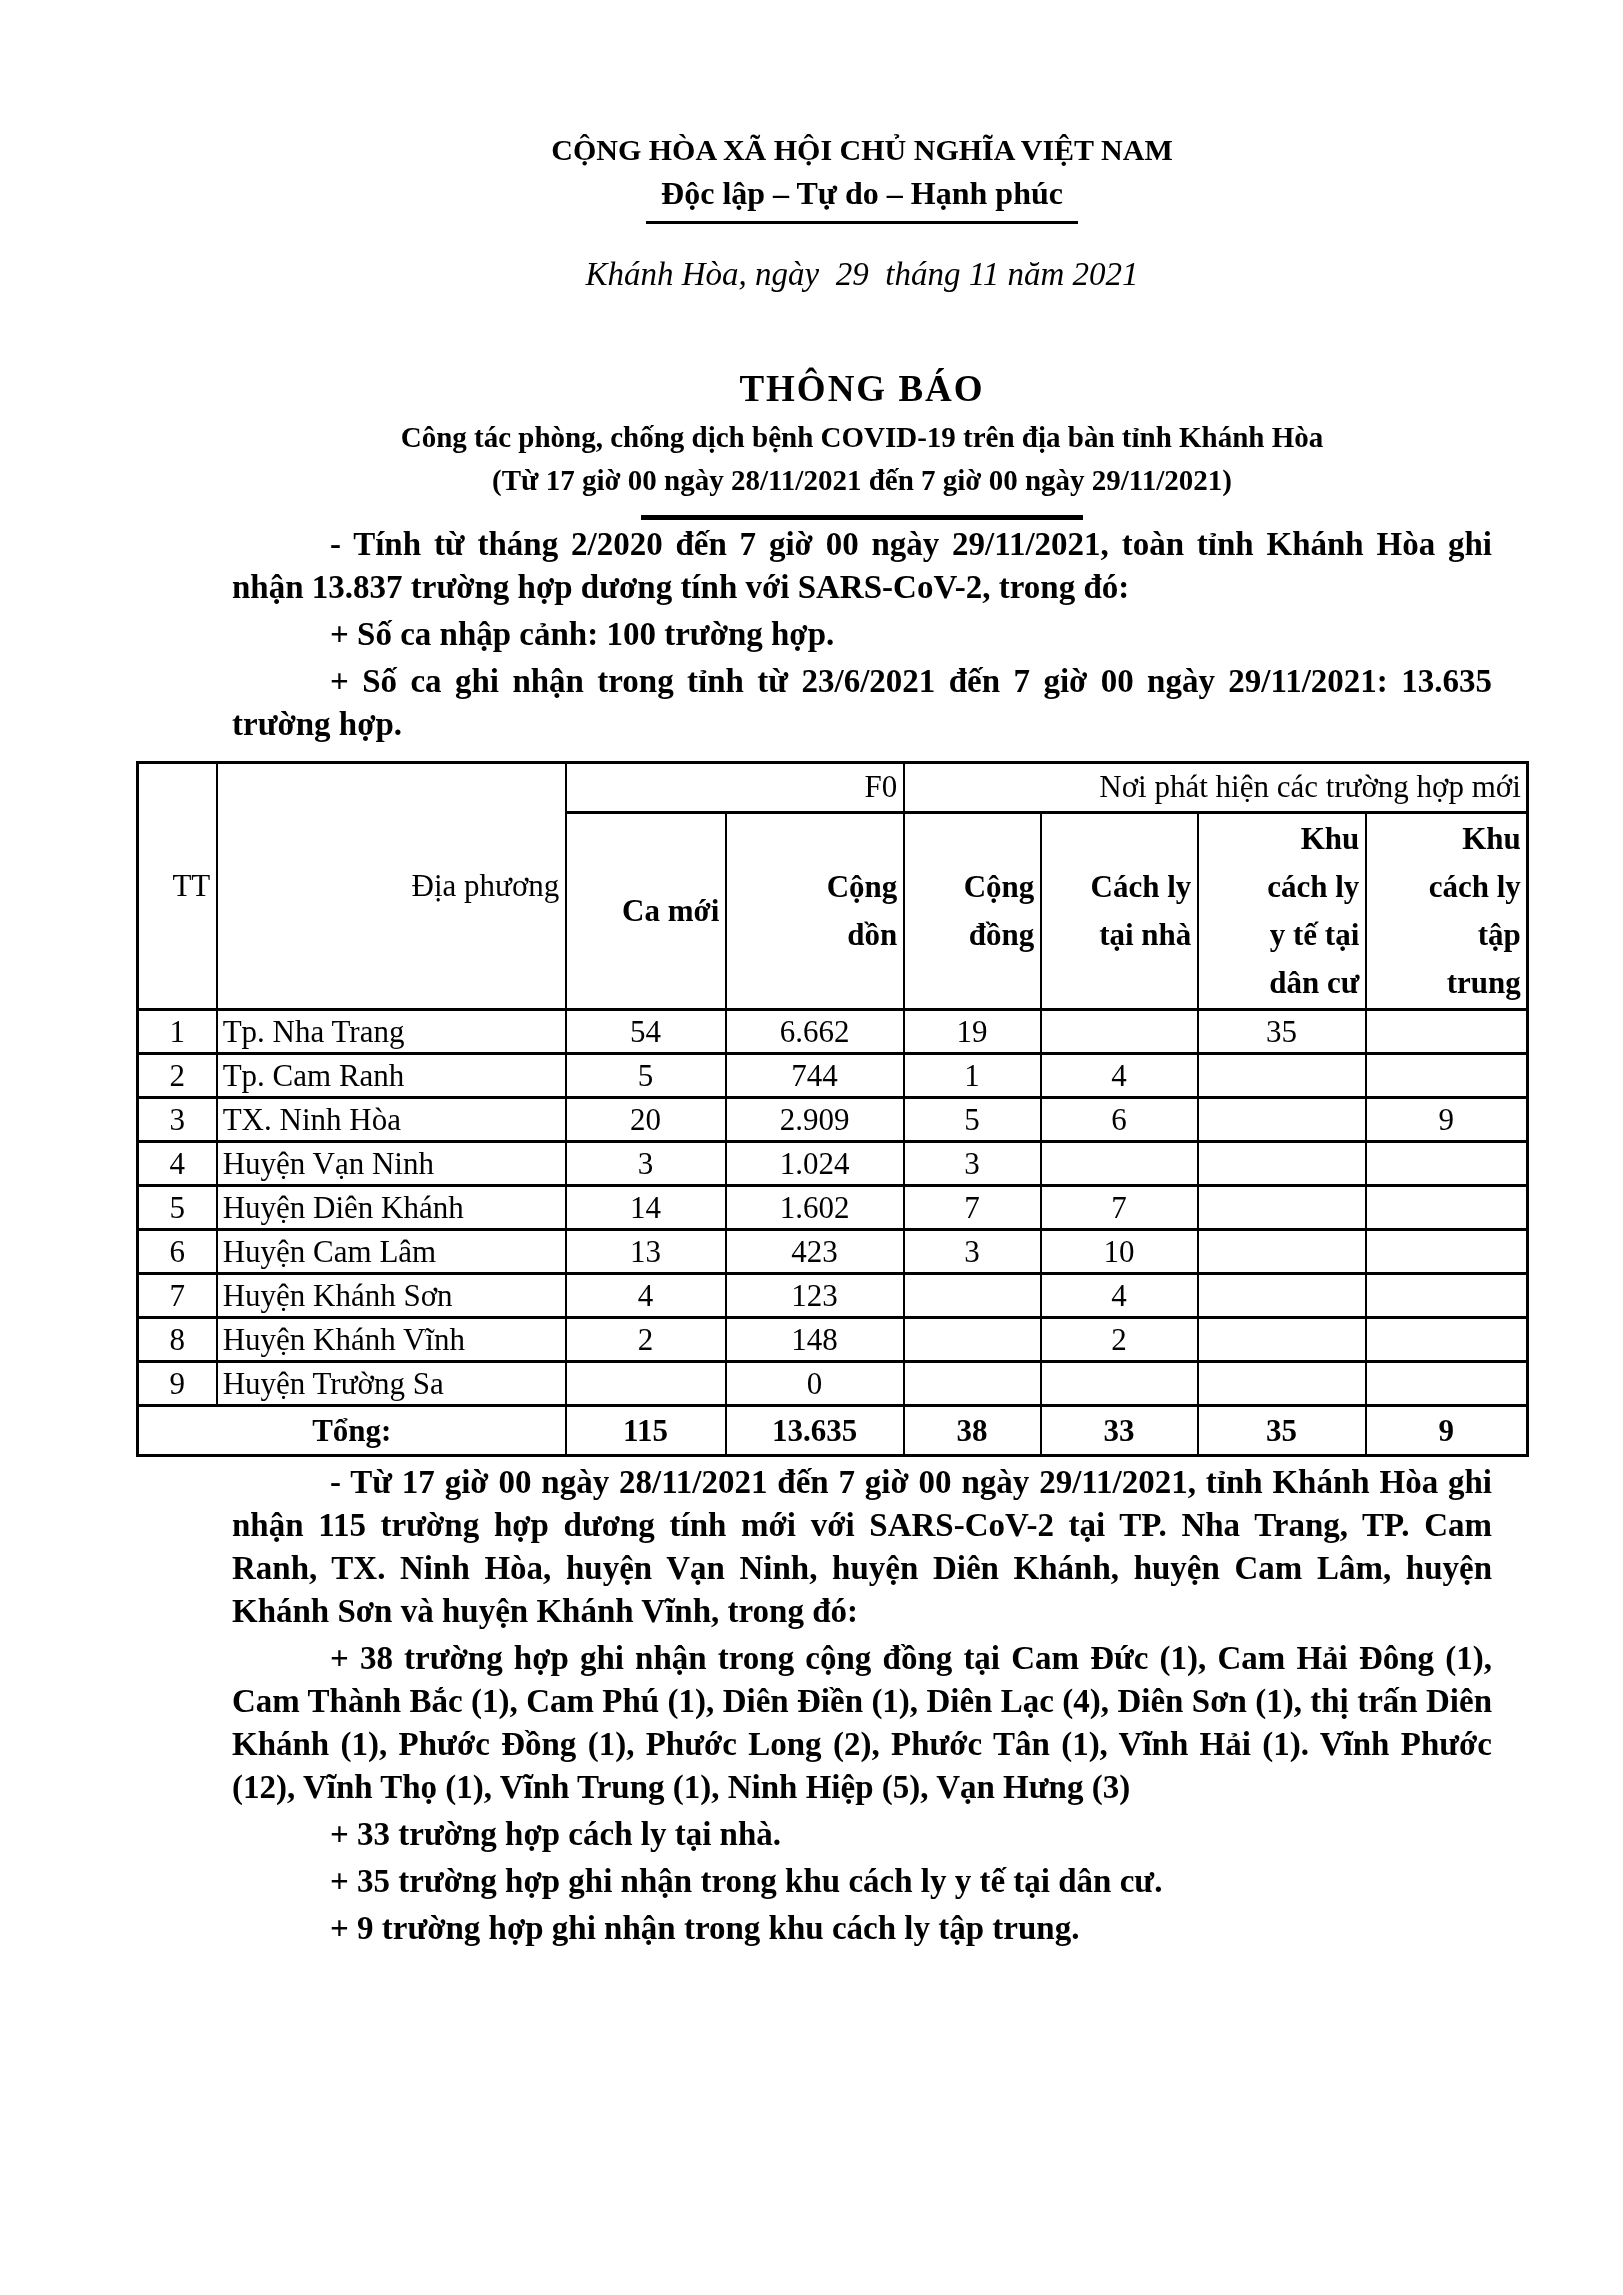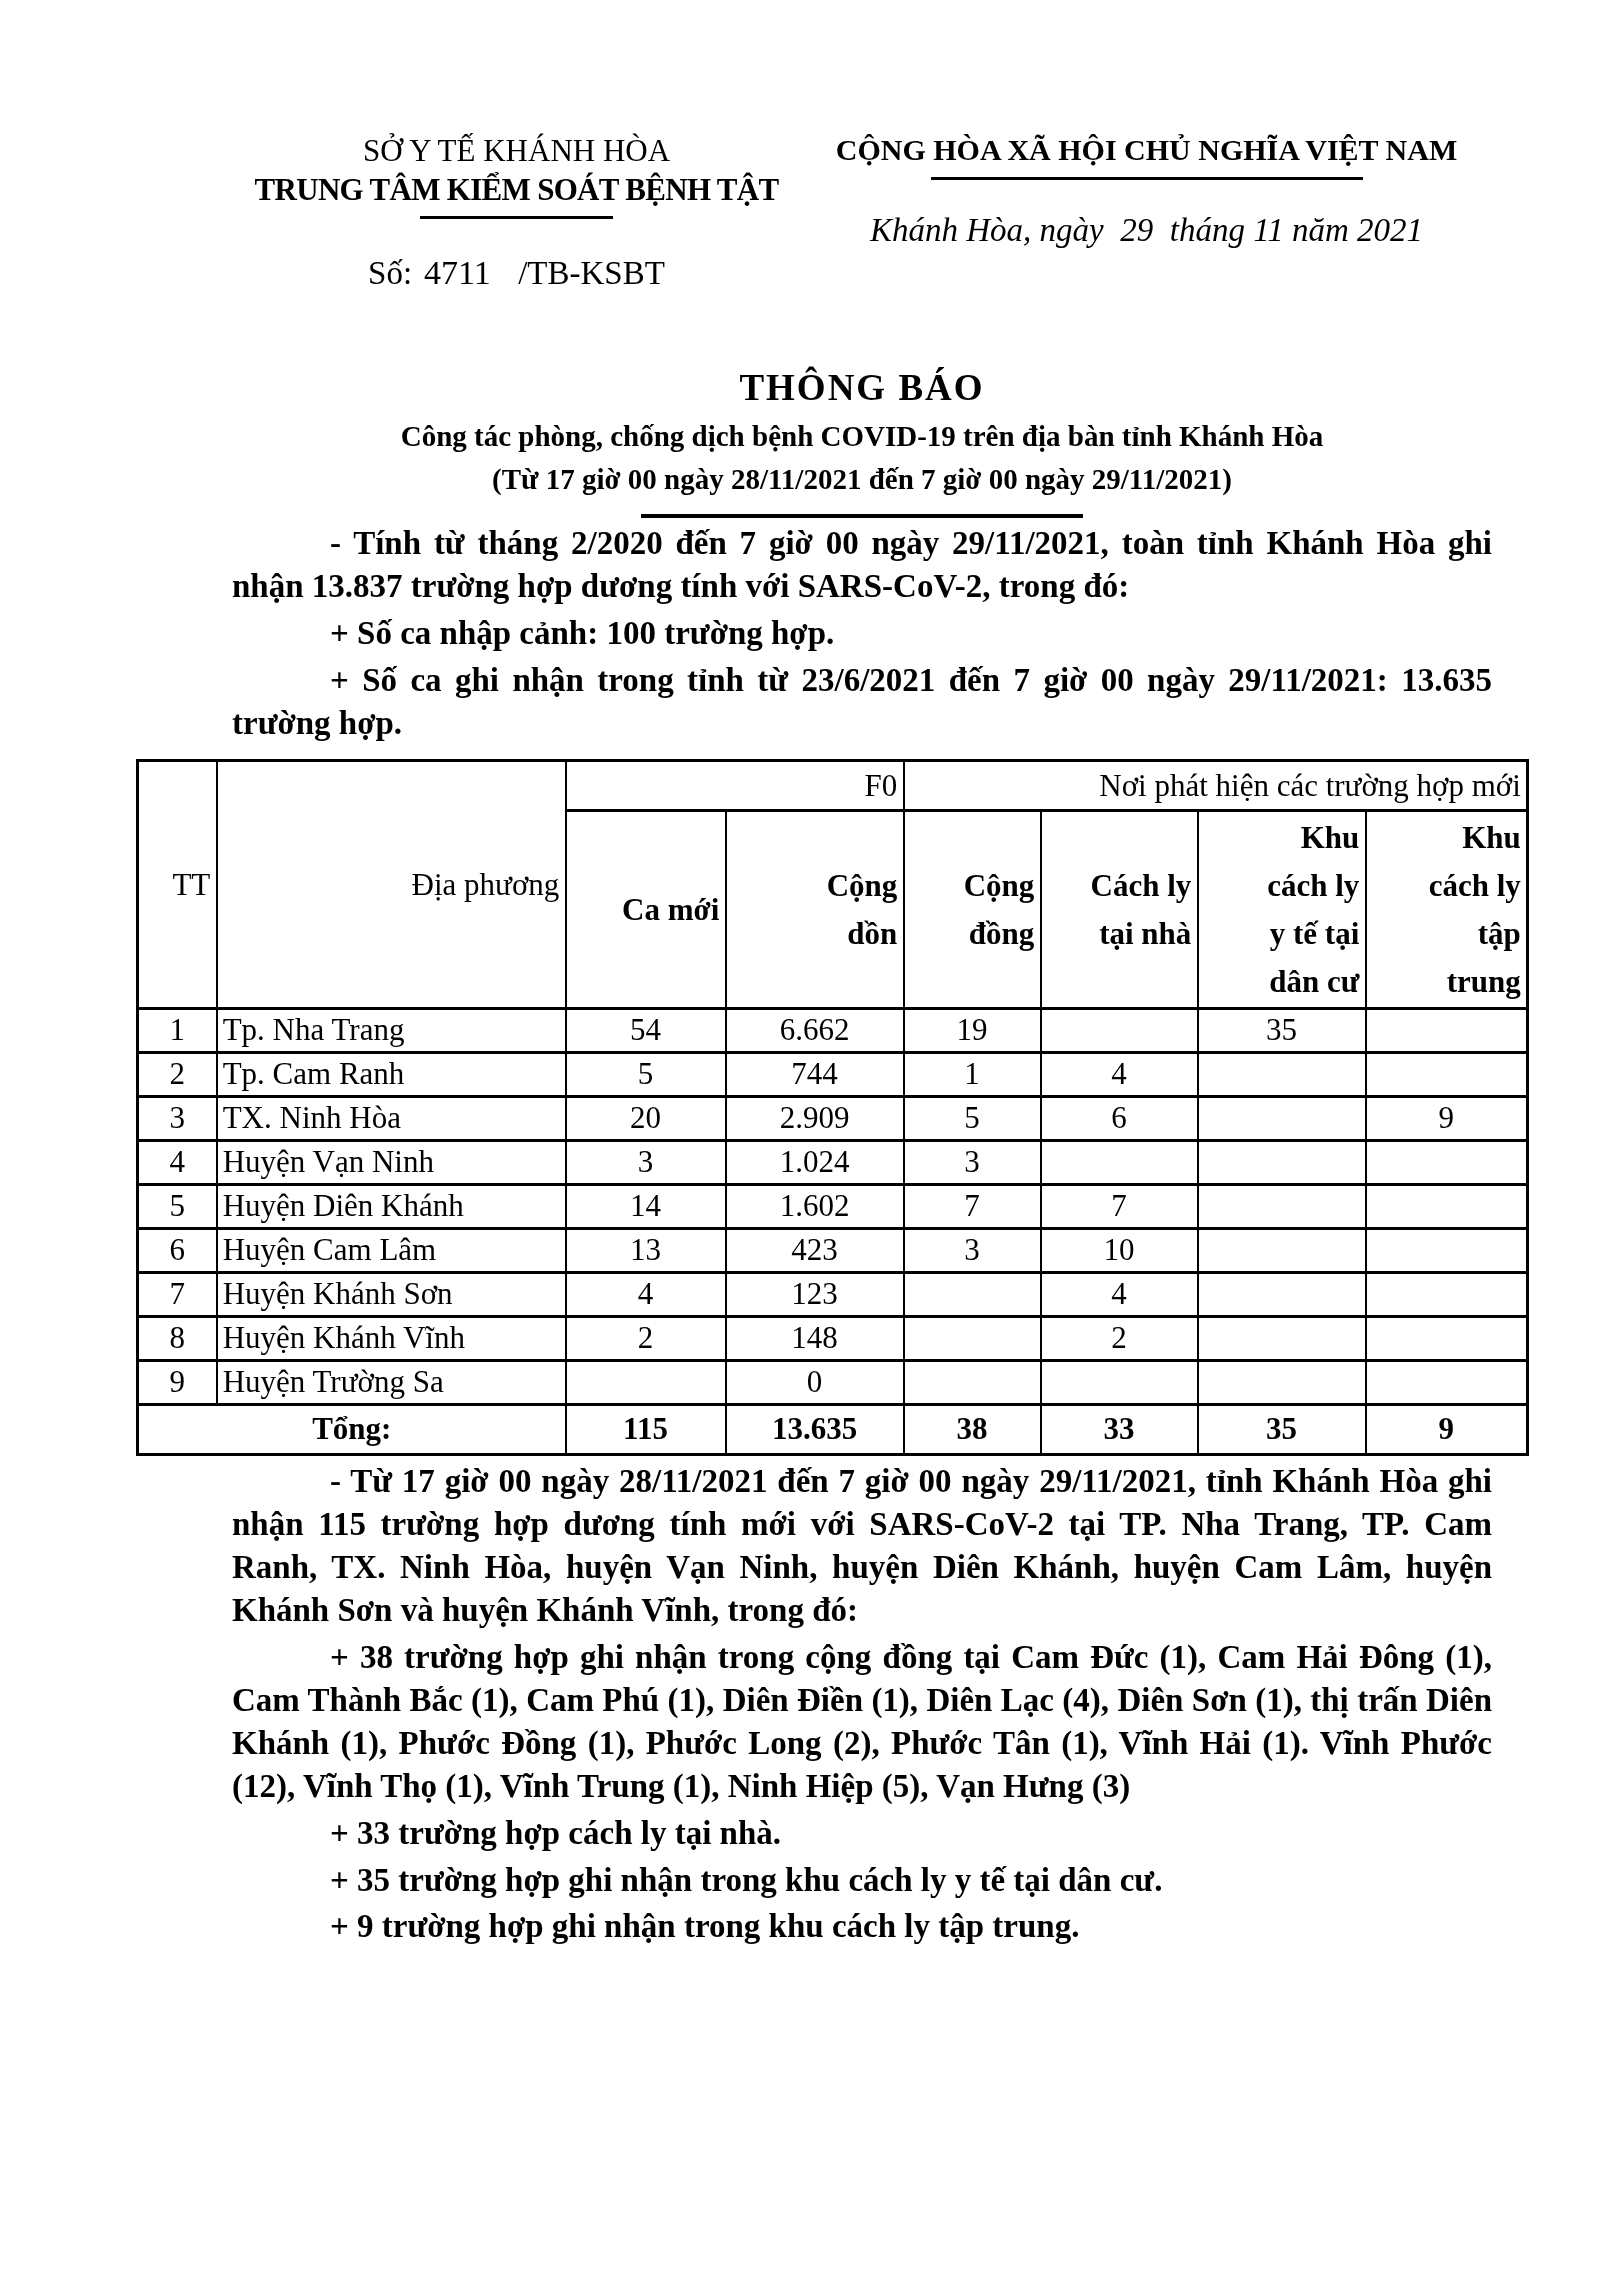--- a/index.html
+++ b/index.html
@@ -52,28 +52,23 @@
   .trow{height:50px;}
   .c{text-align:center;}
   .area{text-align:left;padding-left:15.7px;}
 </style>
 </head>
 <body>
 
 <div class="page">
 
   <div class="header">
-    <div class="h-left">
-      <div class="h1">SỞ Y TẾ KHÁNH HÒA</div>
-      <div class="h2">TRUNG TÂM KIỂM SOÁT BỆNH TẬT</div>
-      <div class="rule rule-left"></div>
-      <div class="so-line"><span>Số:</span><span class="so-num">4711</span><span>/TB-KSBT</span></div>
-    </div>
     <div class="h-right">
       <div class="h1">CỘNG HÒA XÃ HỘI CHỦ NGHĨA VIỆT NAM</div>
+      <div class="h2">Độc lập – Tự do – Hạnh phúc</div>
       <div class="rule rule-right"></div>
       <div class="date-line pre">Khánh Hòa, ngày  29  tháng 11 năm 2021</div>
     </div>
   </div>
 
   <div class="title-block">
     <div class="t1">THÔNG BÁO</div>
     <div class="t2">Công tác phòng, chống dịch bệnh COVID-19 trên địa bàn tỉnh Khánh Hòa</div>
     <div class="t2">(Từ 17 giờ 00 ngày 28/11/2021 đến 7 giờ 00 ngày 29/11/2021)</div>
     <div class="rule rule-title"></div>

